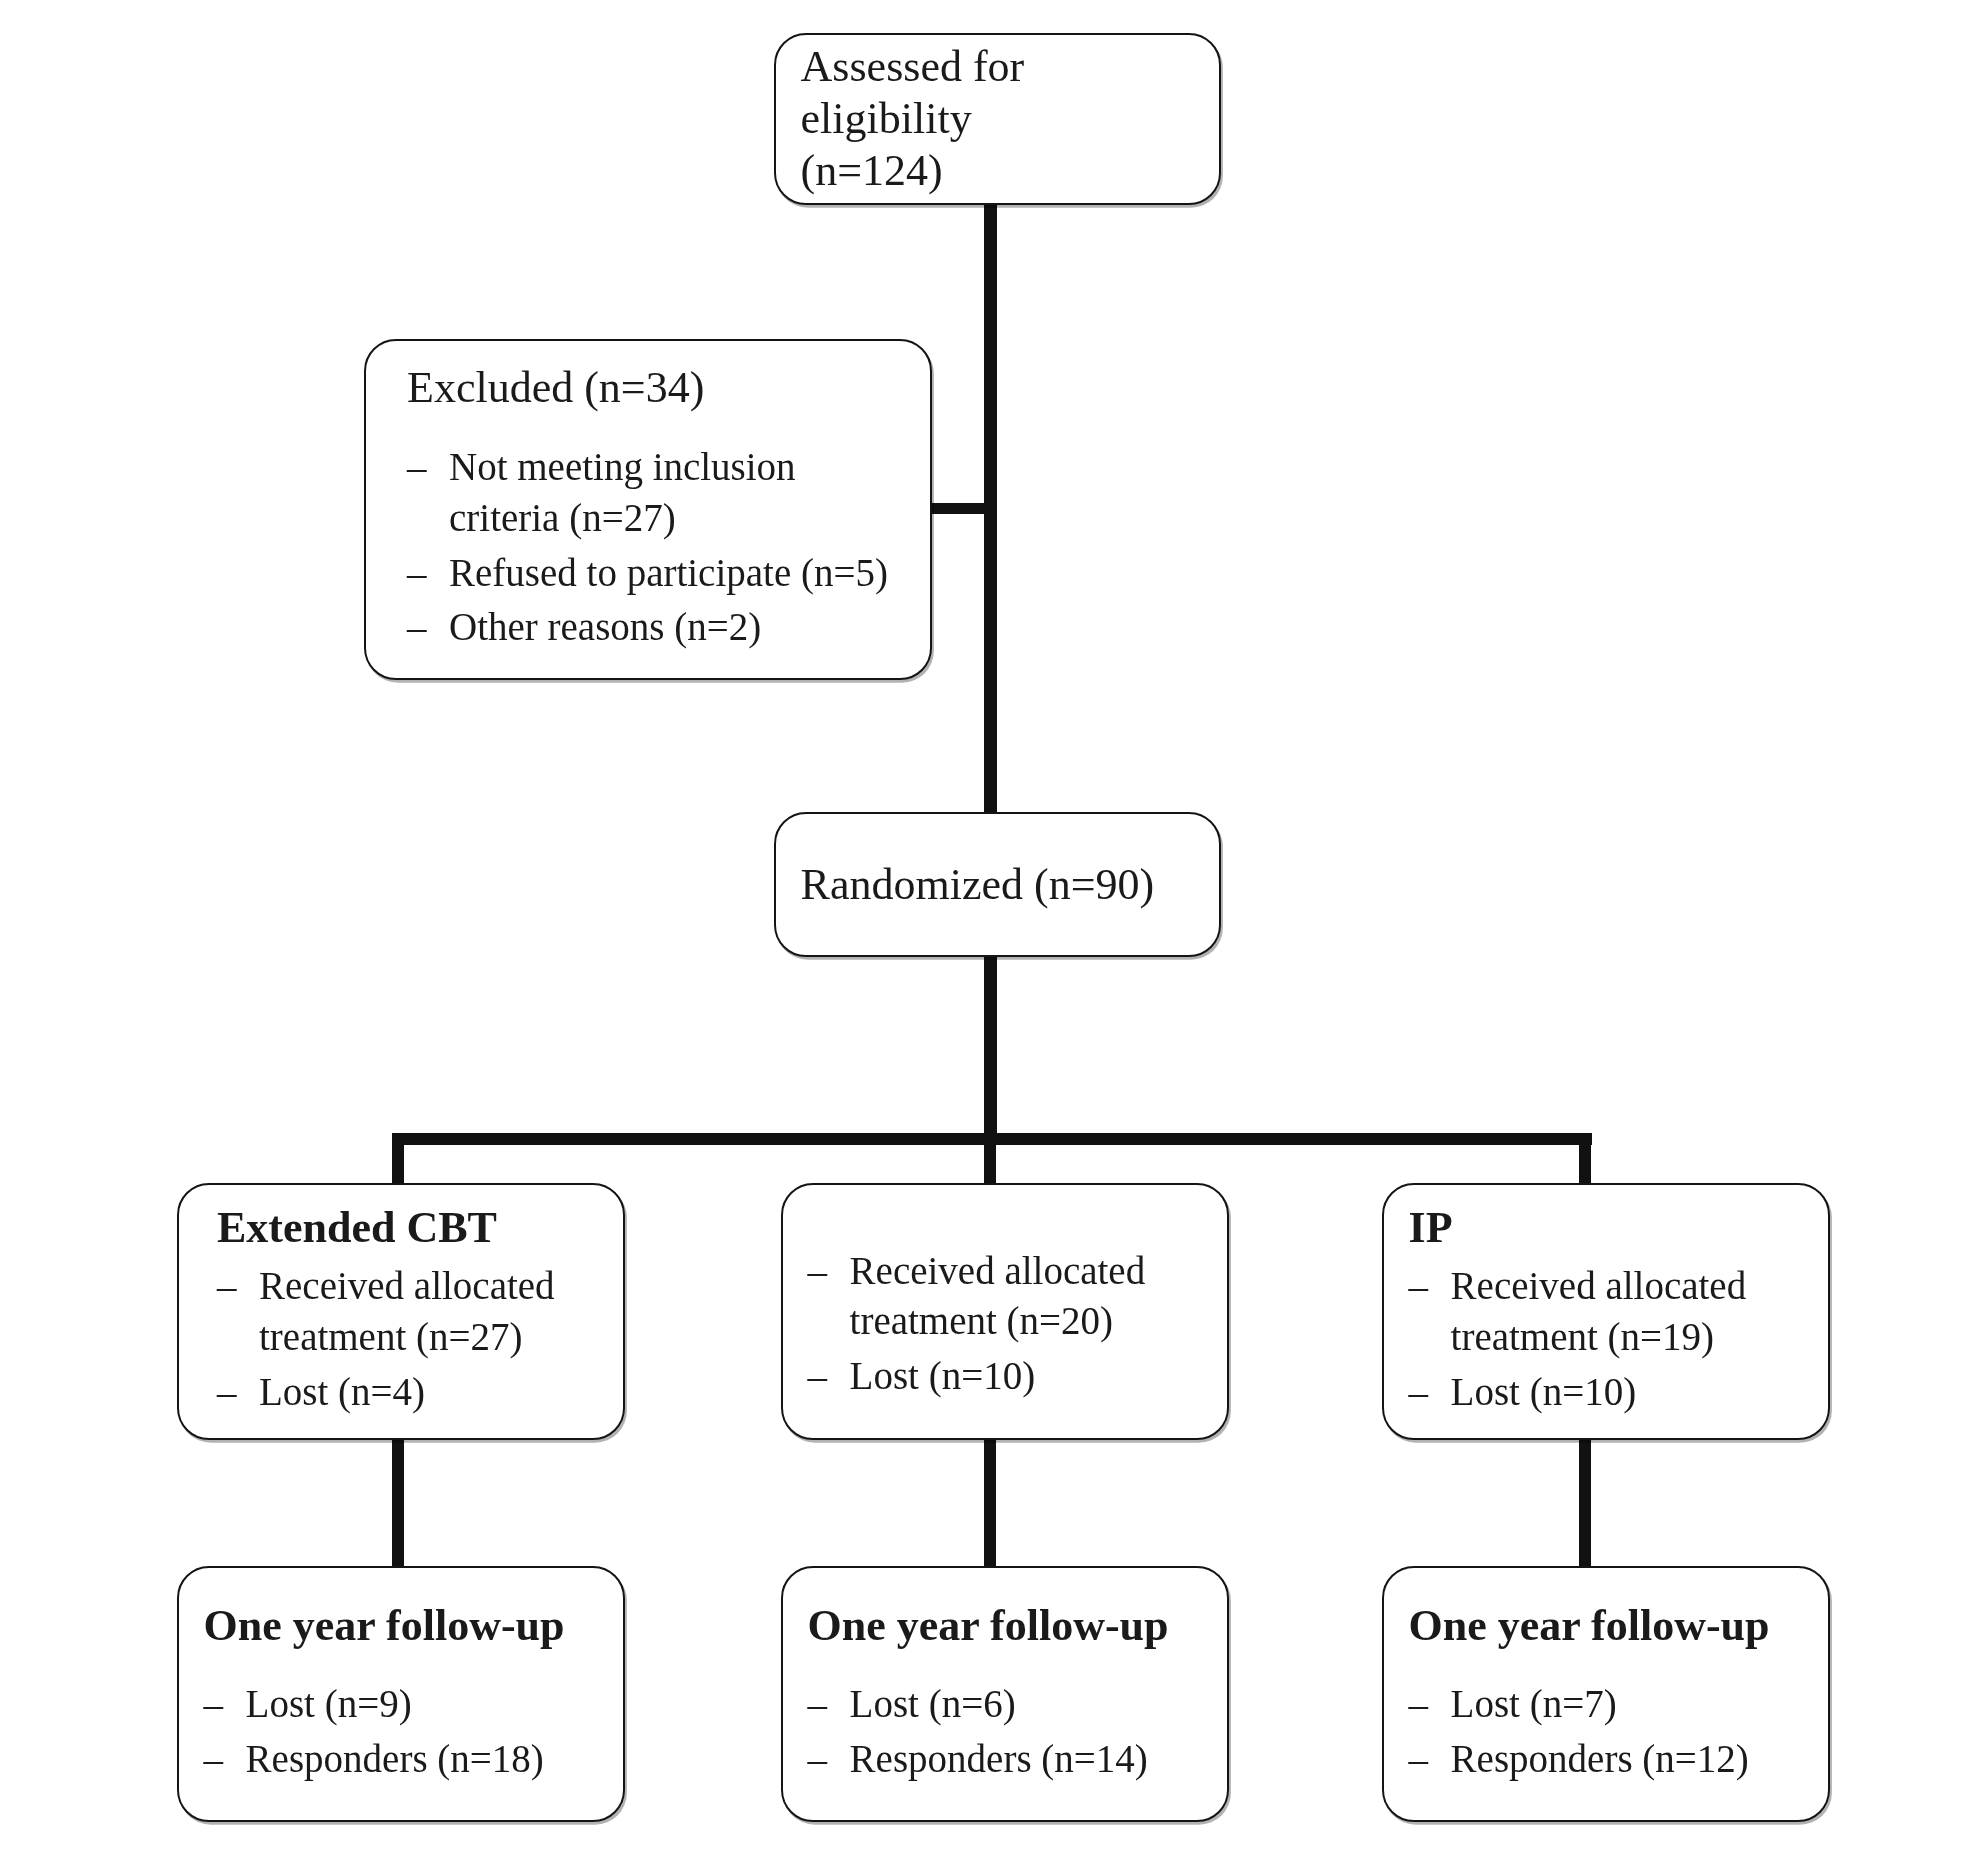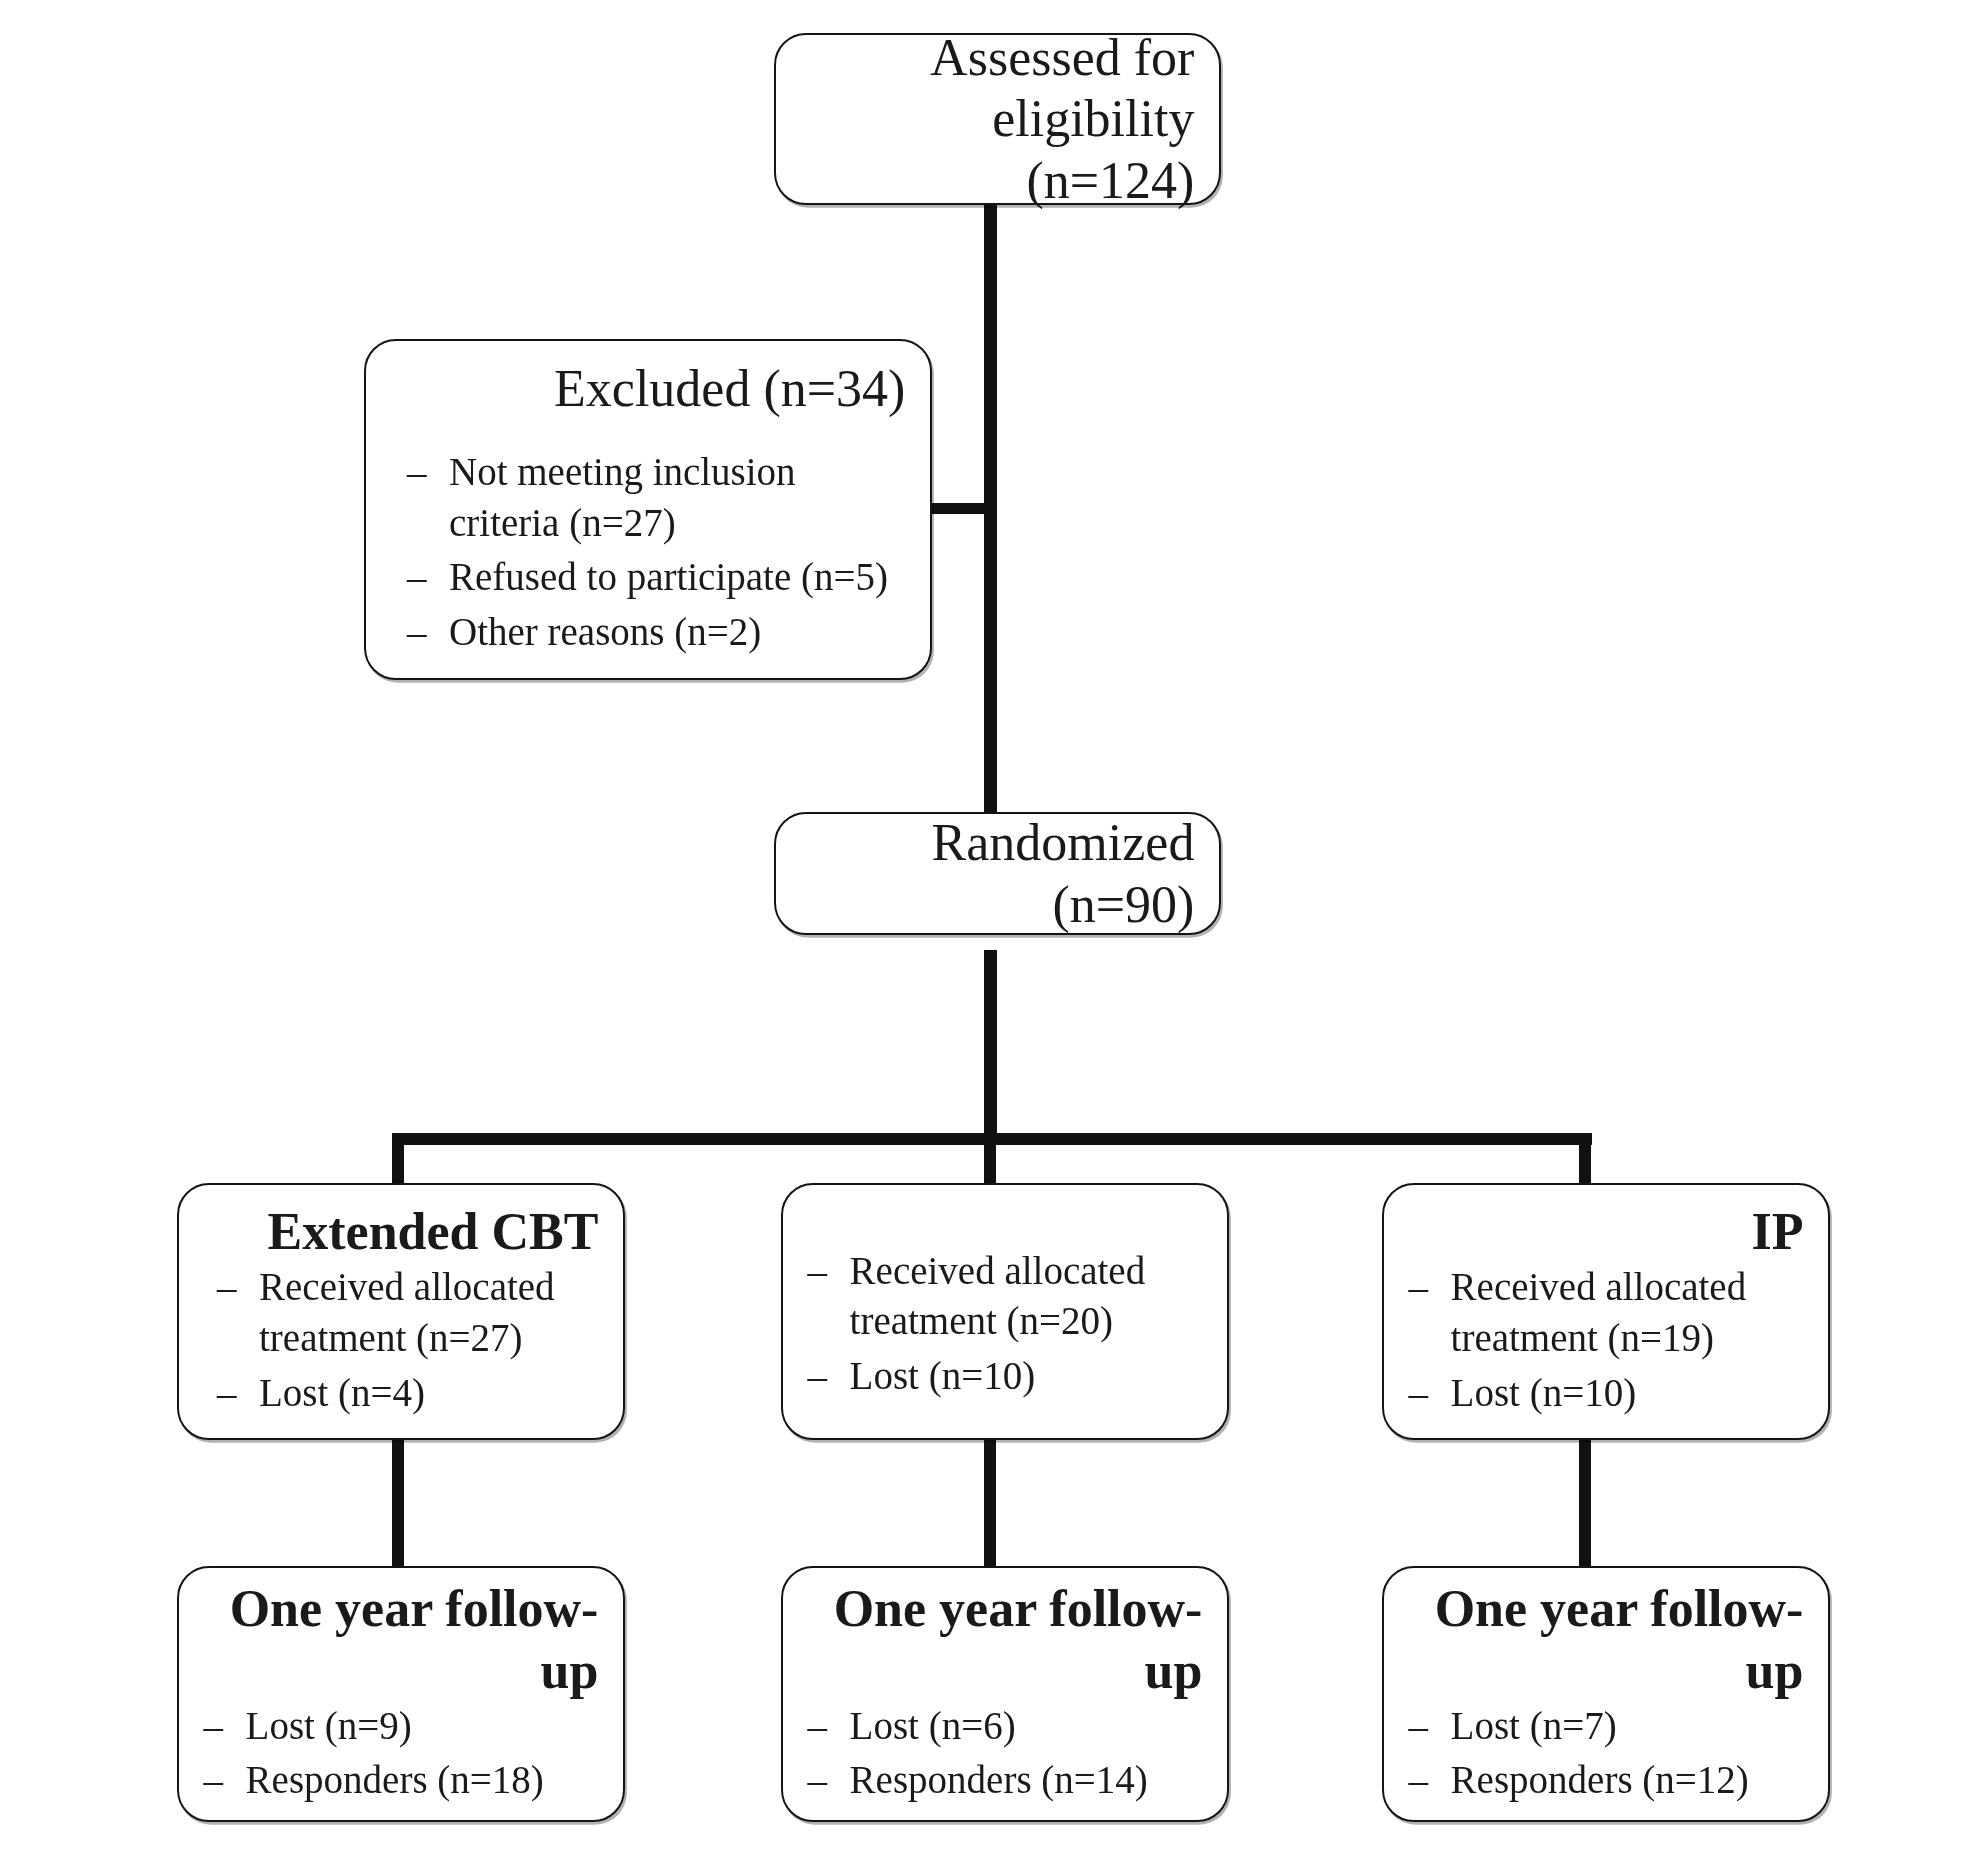--- a/index.html
+++ b/index.html
@@ -27,22 +27,22 @@
     background: #ffffff;
     border: 2.8px solid #141414;
     border-radius: 32px;
     box-shadow: 1.9px 2.8px 0 rgba(0,0,0,0.30);
     padding: 17px 24.6px;
     display: flex;
     flex-direction: column;
     justify-content: center;
   }
   .node .title {
-    text-align: right;
-    font-size: 52px;
+    text-align: left;
+    font-size: 44px;
     line-height: 1.18;
     white-space: pre-line;
   }
   .node .title.bold { font-weight: bold; }
 
   .node ul.items {
     list-style: none;
     margin: 0;
     padding: 0;
     font-size: 39px;
@@ -63,21 +63,21 @@
 
   
   .vline, .hline {
     position: absolute;
     background: #111111;
   }
 
   
   #box-assessed   { left: 774px;  top: 33px;   width: 447px; height: 172px; }
   #box-excluded   { left: 364px;  top: 339px;  width: 568px; height: 341px; padding-left: 41px; }
-  #box-randomized { left: 774px;  top: 812px;  width: 447px; height: 123px; }
+  #box-randomized { left: 774px;  top: 812px;  width: 447px; height: 145px; }
 
   #box-arm-0 { left: 177px;  top: 1183px; width: 448px; height: 257px; padding-left: 38px; }
   #box-arm-1 { left: 781px;  top: 1183px; width: 448px; height: 257px; }
   #box-arm-2 { left: 1382px; top: 1183px; width: 448px; height: 257px; }
 
   #box-fu-0 { left: 177px;  top: 1566px; width: 448px; height: 256px; }
   #box-fu-1 { left: 781px;  top: 1566px; width: 448px; height: 256px; }
   #box-fu-2 { left: 1382px; top: 1566px; width: 448px; height: 256px; }
 
   

